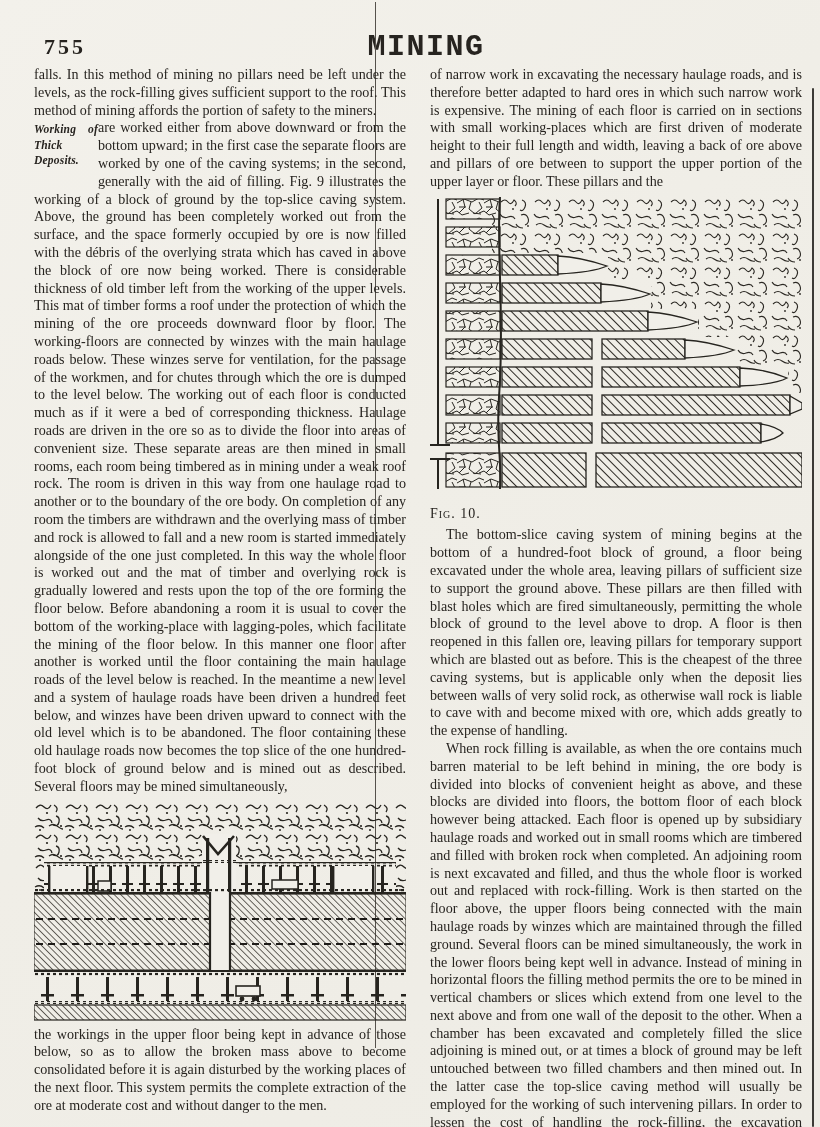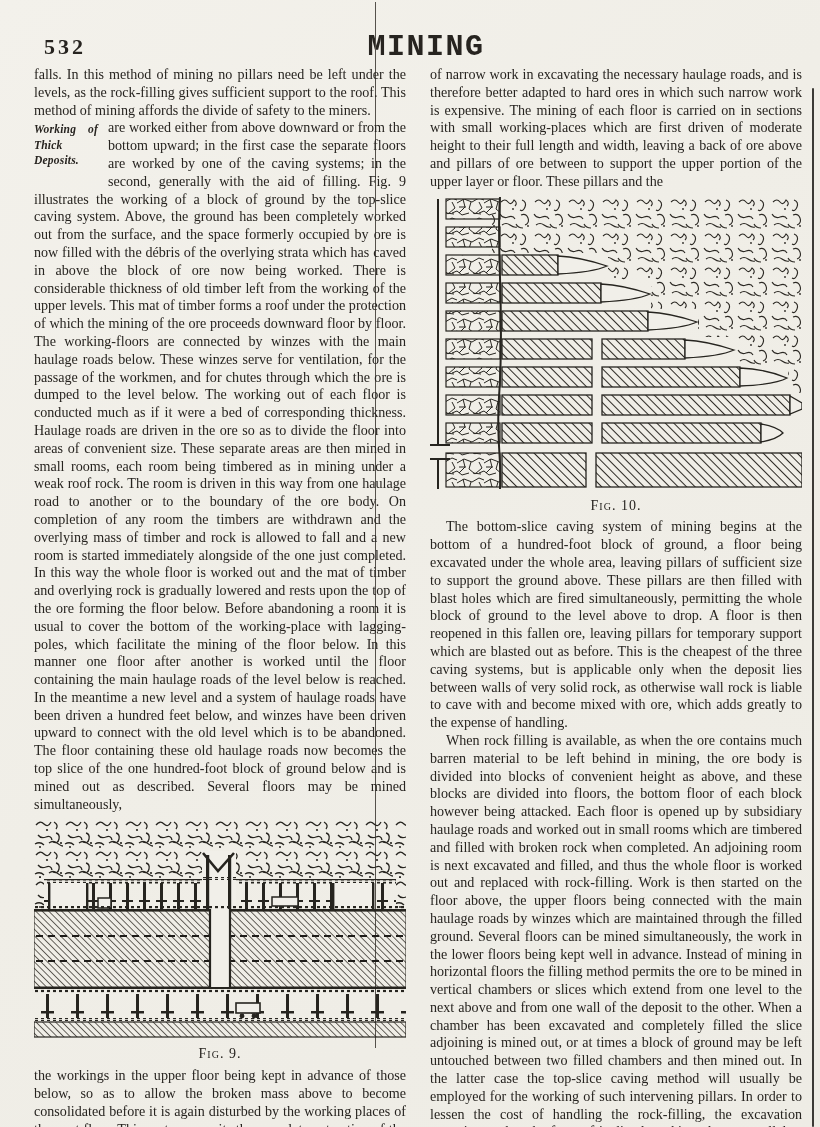--- a/index.html
+++ b/index.html
@@ -23,51 +23,51 @@
     display:flex;gap:24px;
   }
   .col{width:372px;font-size:14.1px;line-height:17.8px;}
   .col p{margin:0;text-align:justify;}
   .col p.ind{text-indent:16px;}
   .colrule{
     position:absolute;left:375px;top:2px;bottom:0;width:1px;height:1046px;
     background:#55514b;
   }
   .mnote{
-    float:left;width:64px;height:52px;margin-right:10px;padding-top:3px;
+    float:left;width:64px;height:52px;padding-top:3px;
     font-weight:bold;font-style:italic;font-size:11.5px;line-height:15.5px;
     letter-spacing:0.2px;
   }
   figure{margin:6px 0 4px 0;}
   figcaption{
-    text-align:center;font-variant:small-caps;font-size:14px;
-    letter-spacing:1px;margin-top:6px;
+    text-align:left;font-variant:small-caps;font-size:14px;
+    letter-spacing:1px;margin-top:14px;
   }
   .fig-frame{display:block;}
   .scan-line{
     position:absolute;right:6px;top:88px;height:1039px;width:2.5px;
     background:#3c3a36;border-radius:1px;
   }
 </style>
 </head>
 <body>
 
 <div class="page">
 
   <div class="header">
-    <div class="page-number">532</div>
+    <div class="page-number">755</div>
     <div class="page-title">MINING</div>
   </div>
 
   <div class="colrule"></div>
 
   <div class="columns">
 
     <div class="col">
-      <p>falls.  In this method of mining no pillars need be left under the levels, as the rock-filling gives sufficient support to the roof.  This method of mining affords the divide of safety to the miners.</p>
+      <p>falls.  In this method of mining no pillars need be left under the levels, as the rock-filling gives sufficient support to the roof.  This method of mining affords the portion of safety to the miners.</p>
       <p><span class="mnote">Working of Thick Deposits.</span><span>are worked either from above downward or from the bottom upward; in the first case the separate floors are worked by one of the caving systems; in the second, generally with the aid of filling.  Fig. 9 illustrates the working of a block of ground by the top-slice caving system. Above, the ground has been completely worked out from the surface, and the space formerly occupied by ore is now filled with the débris of the overlying strata which has caved in above the block of ore now being worked.  There is considerable thickness of old timber left from the working of the upper levels. This mat of timber forms a roof under the protection of which the mining of the ore proceeds downward floor by floor. The working-floors are connected by winzes with the main haulage roads below.  These winzes serve for ventilation, for the passage of the workmen, and for chutes through which the ore is dumped to the level below.  The working out of each floor is conducted much as if it were a bed of corresponding thickness. Haulage roads are driven in the ore so as to divide the floor into areas of convenient size.  These separate areas are then mined in small rooms, each room being timbered as in mining under a weak roof rock.  The room is driven in this way from one haulage road to another or to the boundary of the ore body. On completion of any room the timbers are withdrawn and the overlying mass of timber and rock is allowed to fall and a new room is started immediately alongside of the one just completed. In this way the whole floor is worked out and the mat of timber and overlying rock is gradually lowered and rests upon the top of the ore forming the floor below.  Before abandoning a room it is usual to cover the bottom of the working-place with lagging-poles, which facilitate the mining of the floor below.  In this manner one floor after another is worked until the floor containing the main haulage roads of the level below is reached.  In the meantime a new level and a system of haulage roads have been driven a hundred feet below, and winzes have been driven upward to connect with the old level which is to be abandoned. The floor containing these old haulage roads now becomes the top slice of the one hundred-foot block of ground below and is mined out as described.  Several floors may be mined simultaneously,</span></p>
 
       <figure>
         <svg class="fig-frame" width="372" height="220" viewBox="0 0 372 220">
           <defs>
             <pattern id="f9-hatch" width="4.6" height="4.6" patternUnits="userSpaceOnUse" patternTransform="rotate(-45)">
               <line x1="0" y1="0" x2="0" y2="4.6" stroke="#37332d" stroke-width="1.5"></line>
             </pattern>
             <pattern id="f9-rubble" width="30" height="30" patternUnits="userSpaceOnUse">
               <g stroke="#26241f" stroke-width="1.3" fill="none">
@@ -135,21 +135,20 @@
           <rect x="0" y="170.5" width="372" height="3" fill="url(#f9-dots)"></rect>
           <rect x="0" y="175" width="372" height="24" fill="url(#f9-posts2)"></rect>
 
           <rect x="202" y="184" width="24" height="10" fill="#f1efe9" stroke="#26241f" stroke-width="1.6"></rect>
           <circle cx="208" cy="197" r="2.4" fill="#26241f"></circle>
           <circle cx="220" cy="197" r="2.4" fill="#26241f"></circle>
 
           <rect x="0" y="199" width="372" height="3" fill="url(#f9-dots)"></rect>
           <rect x="0" y="203" width="372" height="15" fill="url(#f9-hatch)" stroke="#26241f" stroke-width="1.2"></rect>
         </svg>
-        <figcaption>Fig. 9.</figcaption>
       </figure>
 
       <p>the workings in the upper floor being kept in advance of those below, so as to allow the broken mass above to become consolidated before it is again disturbed by the working places of the next floor.  This system permits the complete extraction of the ore at moderate cost and without danger to the men.</p>
 
     </div>
 
     <div class="col">
       <p>of narrow work in excavating the necessary haulage roads, and is therefore better adapted to hard ores in which such narrow work is expensive.  The mining of each floor is carried on in sections with small working-places which are first driven of moderate height to their full length and width, leaving a back of ore above and pillars of ore between to support the upper portion of the upper layer or floor.  These pillars and the</p>
 
       <figure>

